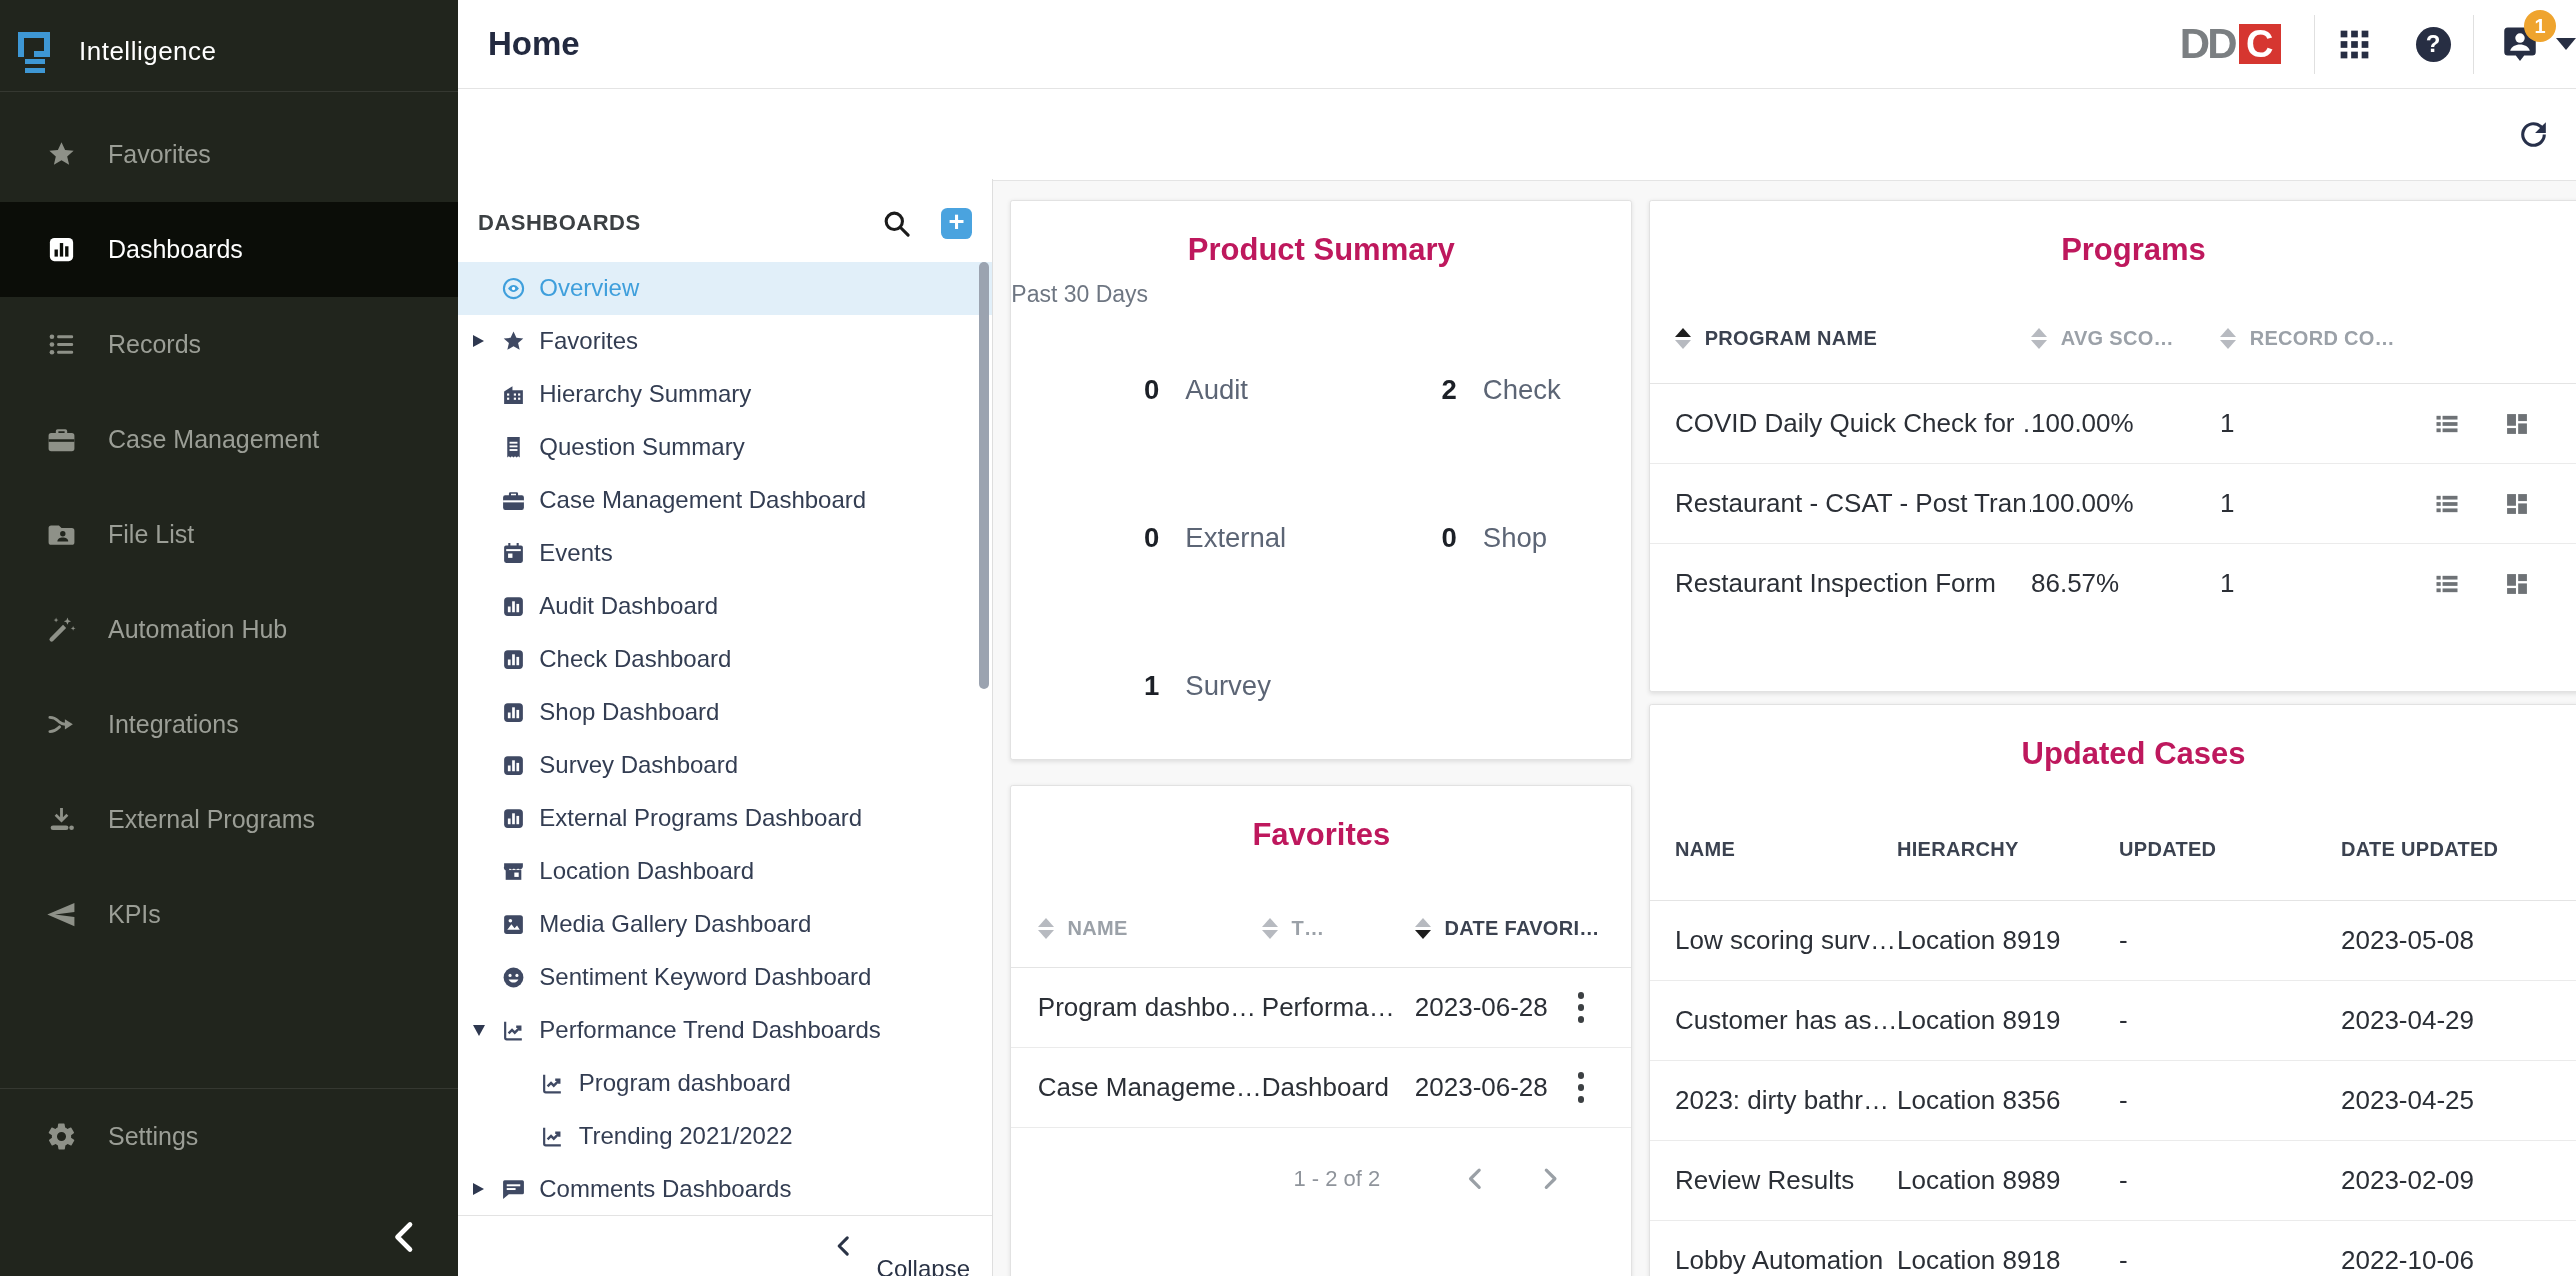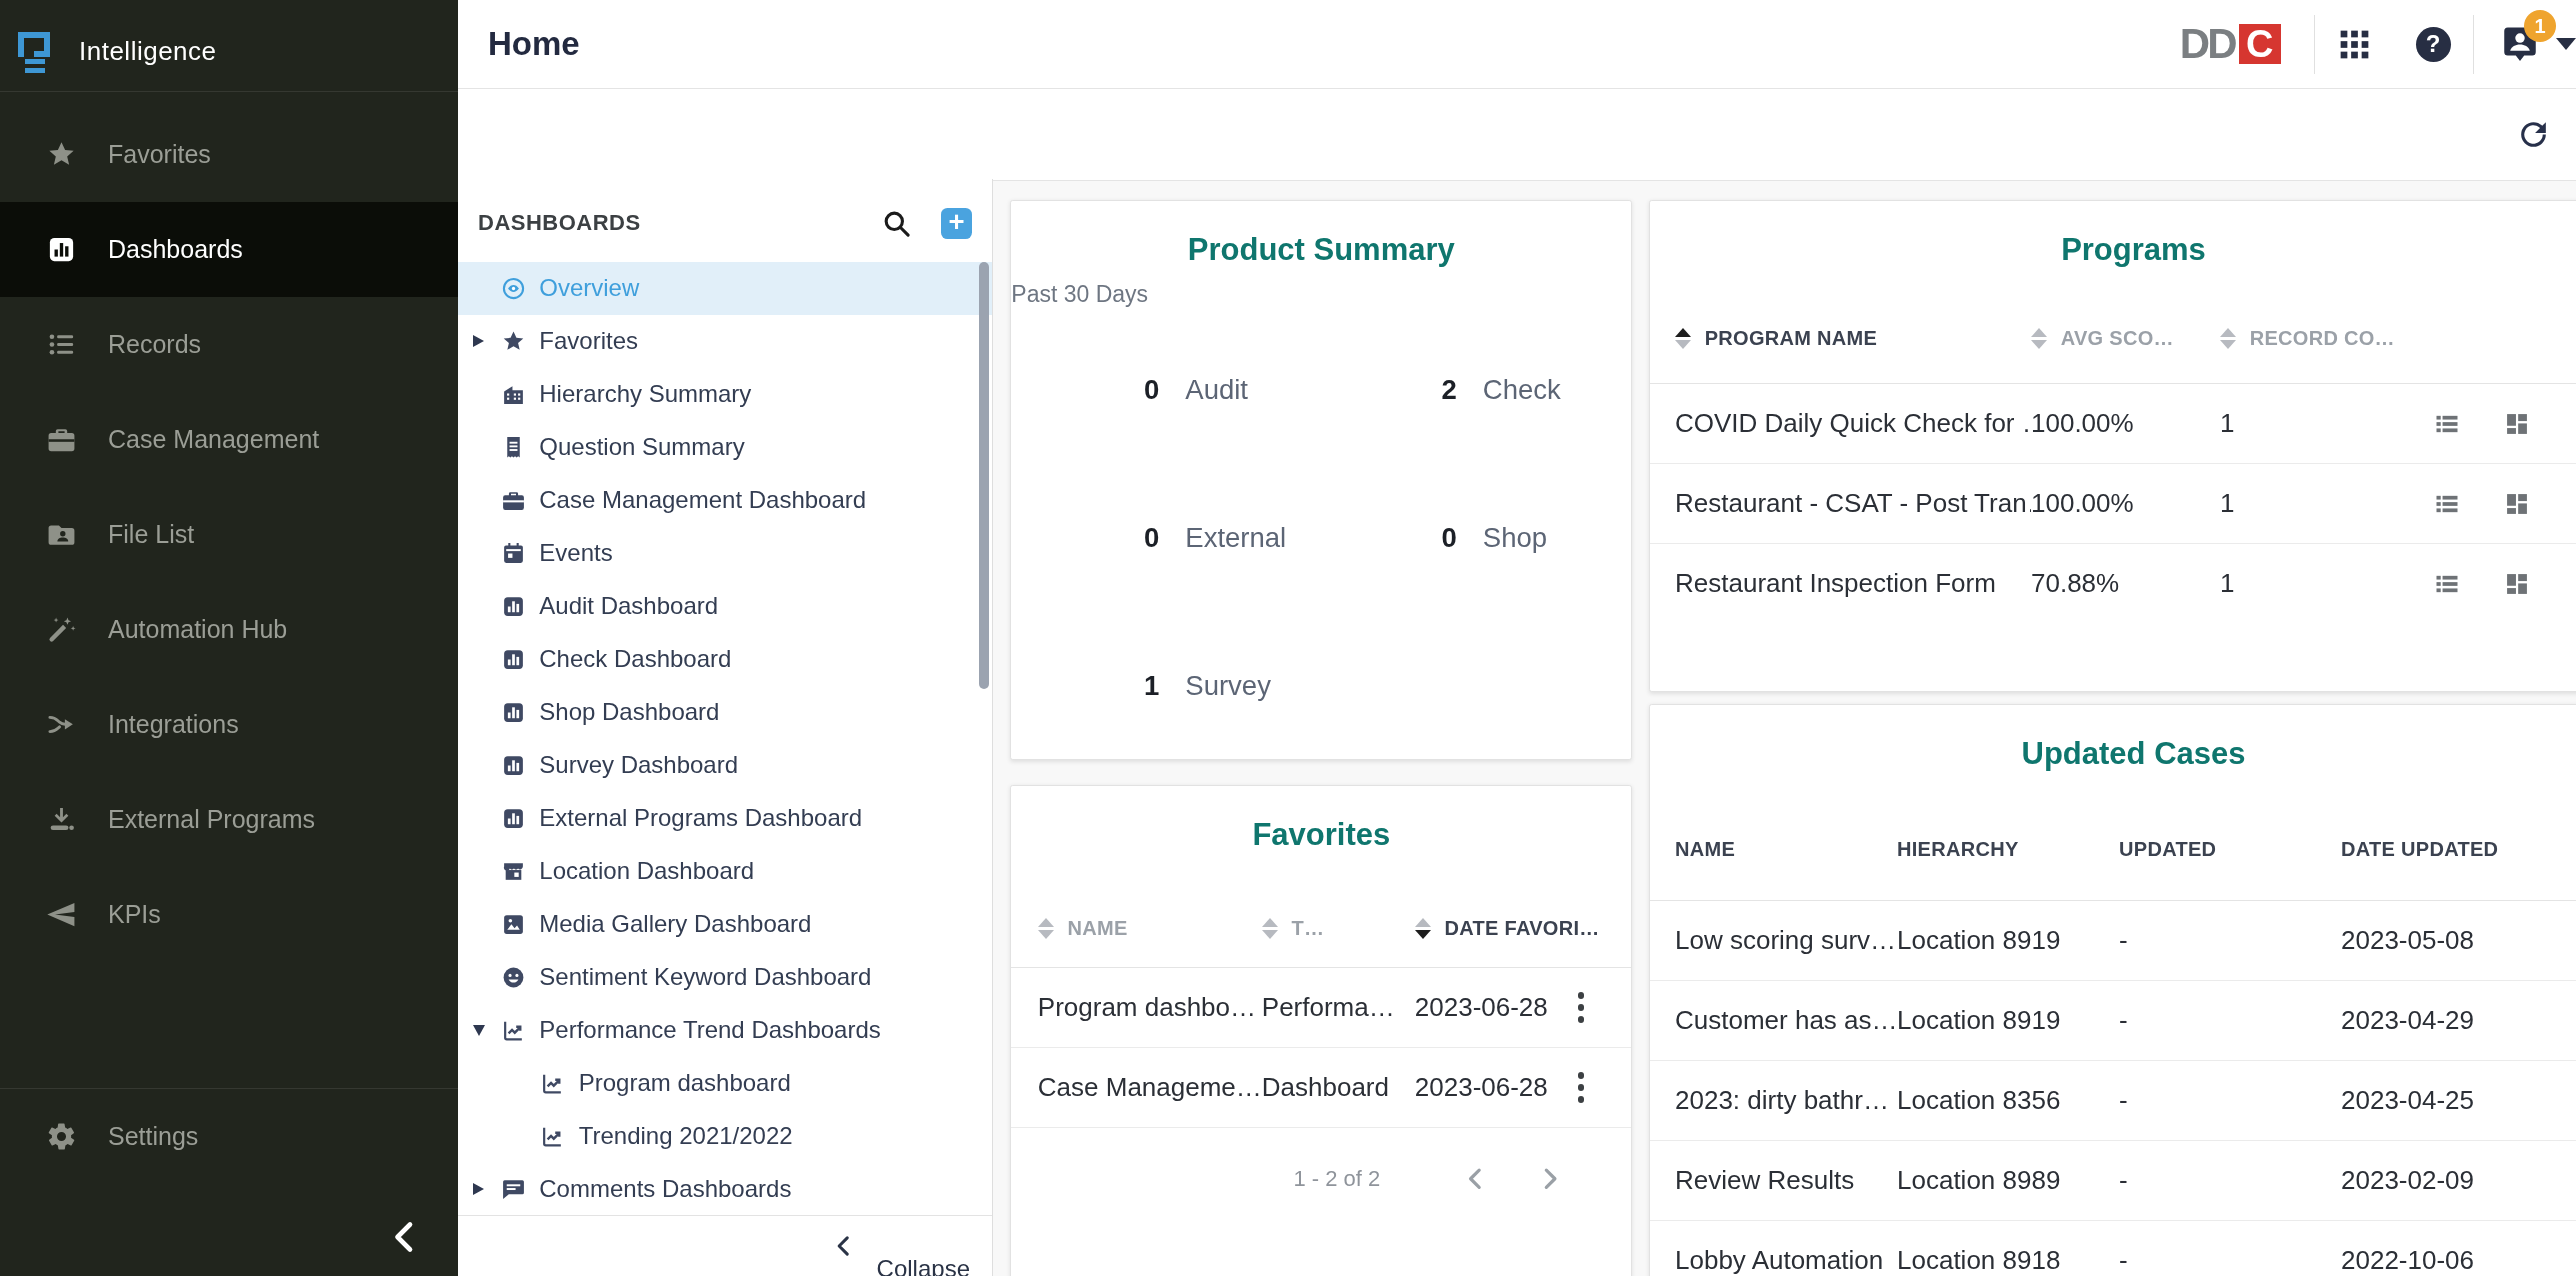--- a/index.html
+++ b/index.html
@@ -63,21 +63,21 @@
   .foot-chev{width:26px;height:26px;color:#2a3346;}
   .foot-label{margin-left:20px;font-size:24px;font-weight:400;color:#2a3346;margin-top:46px;}
 
   
   .main{position:absolute;left:992px;top:179px;width:1584px;height:1097px;background:#f8f8f8;overflow:hidden;z-index:2;}
   .card{position:absolute;background:#fff;border:0.9px solid #e2e2e2;border-radius:2.7px;box-shadow:0 1.8px 4.6px rgba(0,0,0,.10);box-sizing:border-box;}
   .card-ps{left:18.3px;top:21px;width:622px;height:560px;}
   .card-fav{left:18.3px;top:606px;width:622px;height:677px;}
   .card-prog{left:657px;top:21px;width:969px;height:492px;}
   .card-upd{left:657px;top:525px;width:969px;height:641px;}
-  .card-title{margin-top:31px;text-align:center;font-size:31px;font-weight:700;color:#0f766e;}
+  .card-title{margin-top:31px;text-align:center;font-size:31px;font-weight:700;color:#be185d;}
   .card-sub{margin-top:13px;text-align:left;font-size:23px;color:#6e7682;}
 
   
   .stats{display:grid;grid-template-columns:1fr 1fr;padding:0 55px 0 88px;margin-top:8.2px;}
   .stat{display:flex;align-items:center;height:148px;}
   .stat:nth-child(even){padding-left:59px;}
   .stat .num{width:60px;text-align:right;font-size:27.5px;font-weight:700;color:#1c2027;flex:none;}
   .stat .lbl{margin-left:26px;font-size:27.5px;color:#5c6575;}
 
   
@@ -626,21 +626,21 @@
                   <rect x="3.5" y="3.5" width="7.6" height="10"></rect>
                   <rect x="13" y="3.5" width="7.5" height="6"></rect>
                   <rect x="13" y="11.5" width="7.5" height="9"></rect>
                   <rect x="3.5" y="15.5" width="7.6" height="5"></rect>
                 </svg>
               </span>
             </div>
           </div>
           <div class="t-row prog-grid">
             <div class="td">Restaurant Inspection Form</div>
-            <div class="td">70.88%</div>
+            <div class="td">86.57%</div>
             <div class="td">1</div>
             <div class="td icons">
               <span class="row-icon">
                 <svg viewBox="0 0 24 24" fill="currentColor">
                   <rect x="3" y="5" width="3.6" height="3.2"></rect>
                   <rect x="8.2" y="5" width="12.8" height="3.2"></rect>
                   <rect x="3" y="10.4" width="3.6" height="3.2"></rect>
                   <rect x="8.2" y="10.4" width="12.8" height="3.2"></rect>
                   <rect x="3" y="15.8" width="3.6" height="3.2"></rect>
                   <rect x="8.2" y="15.8" width="12.8" height="3.2"></rect>

